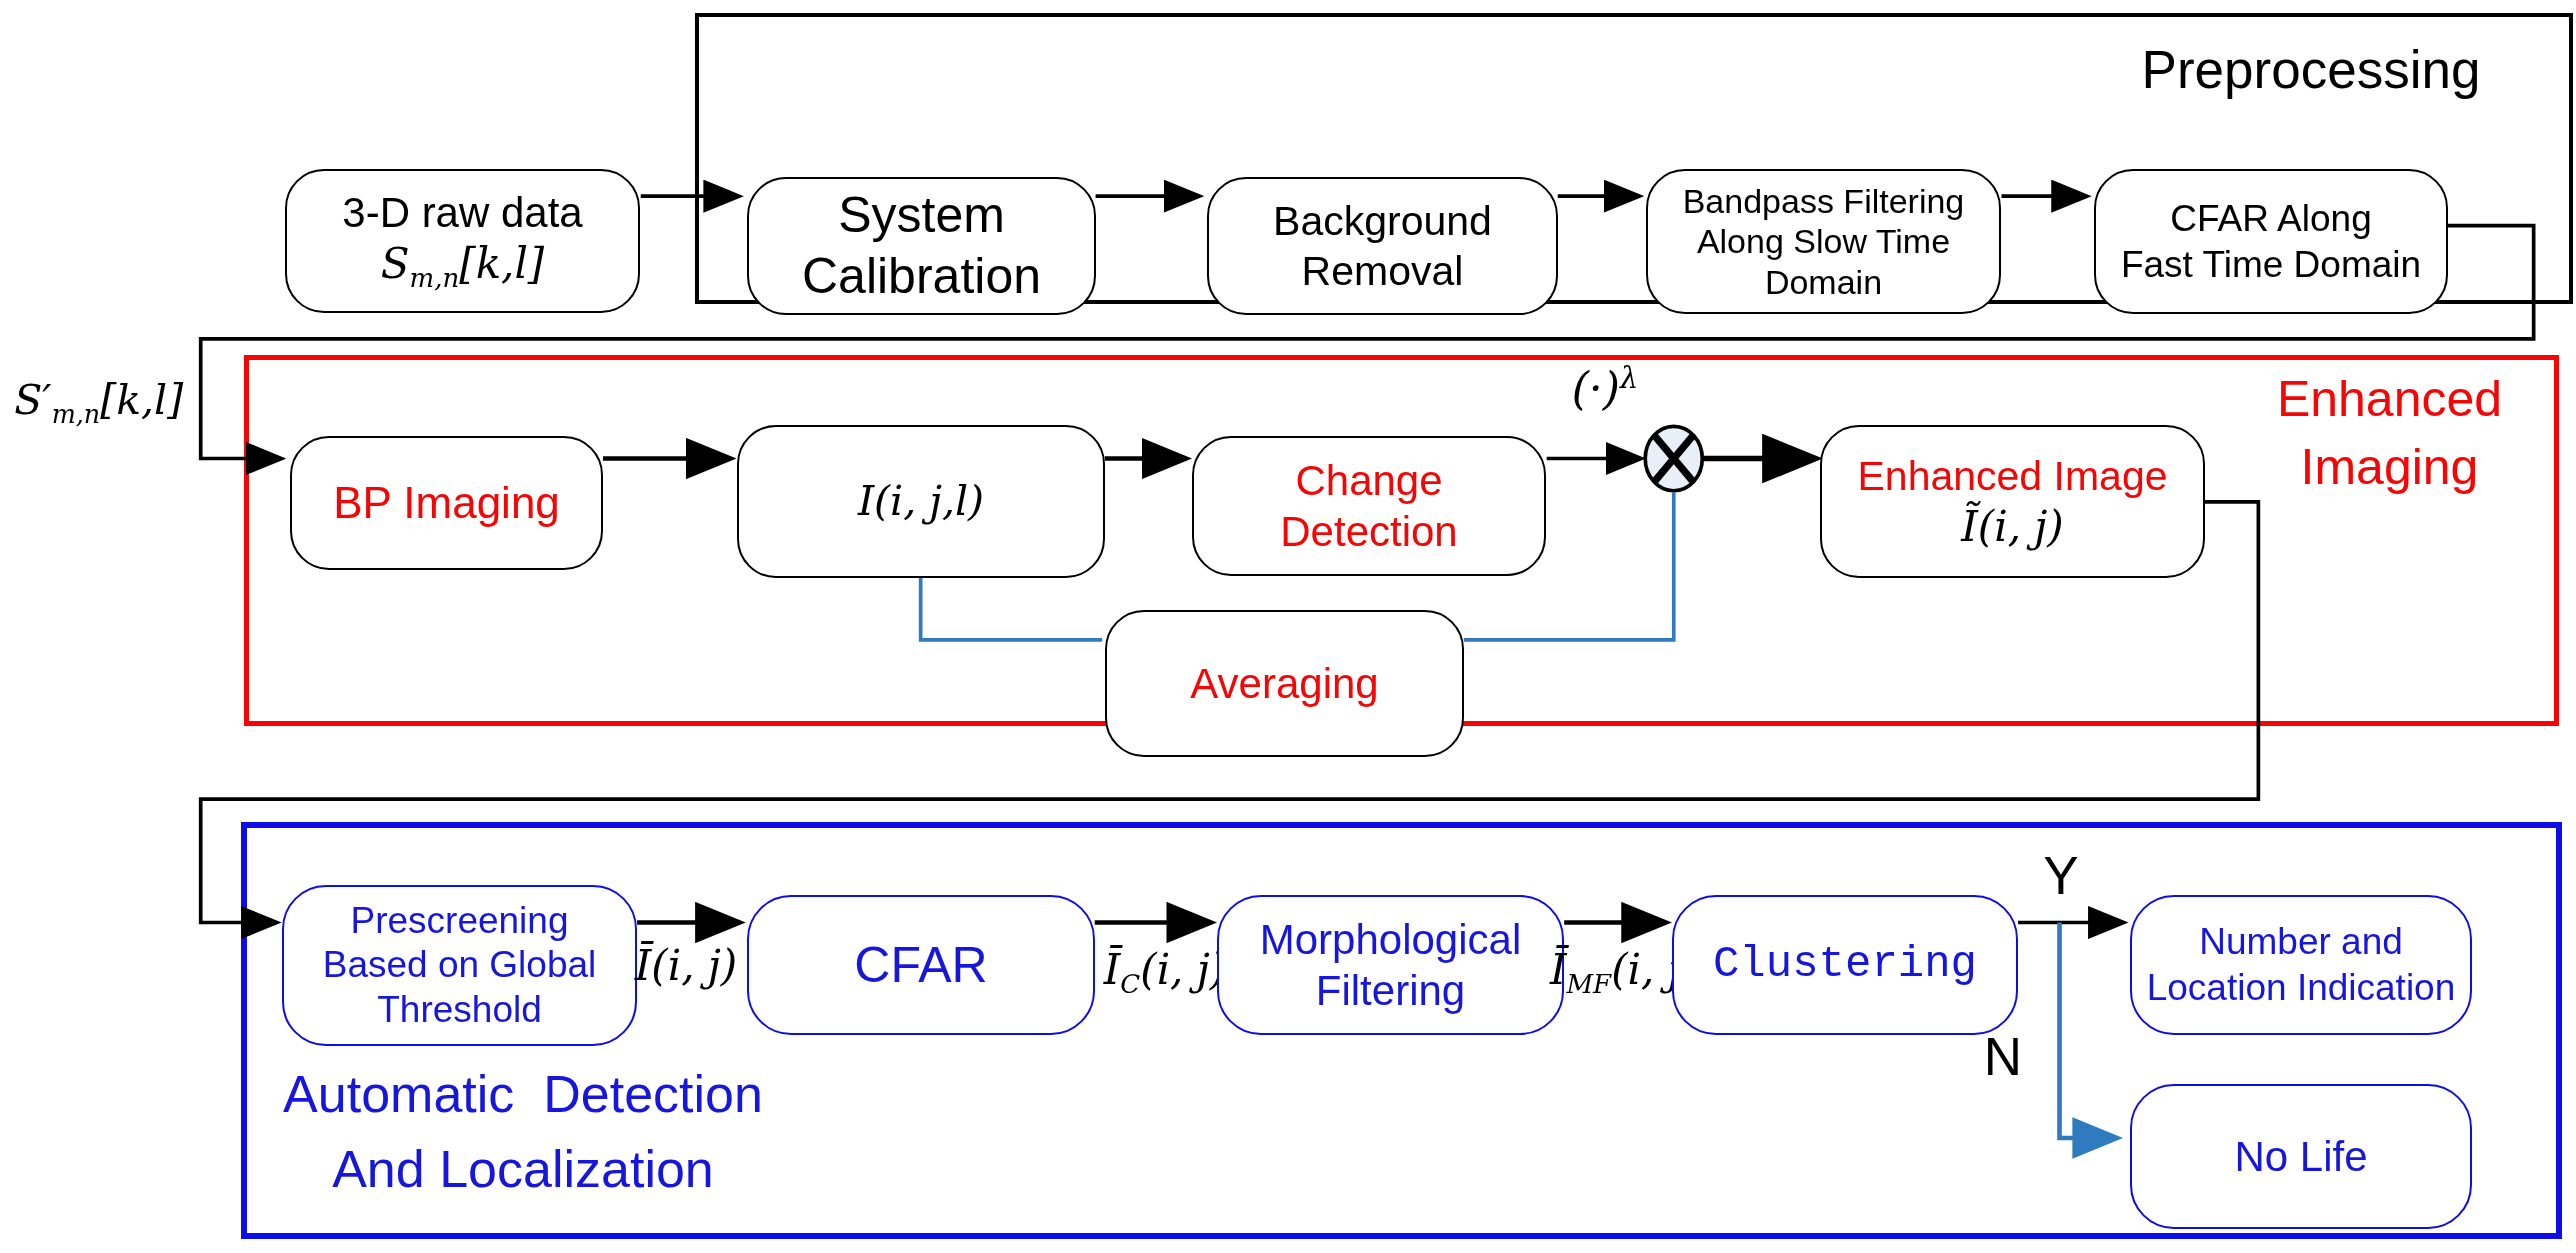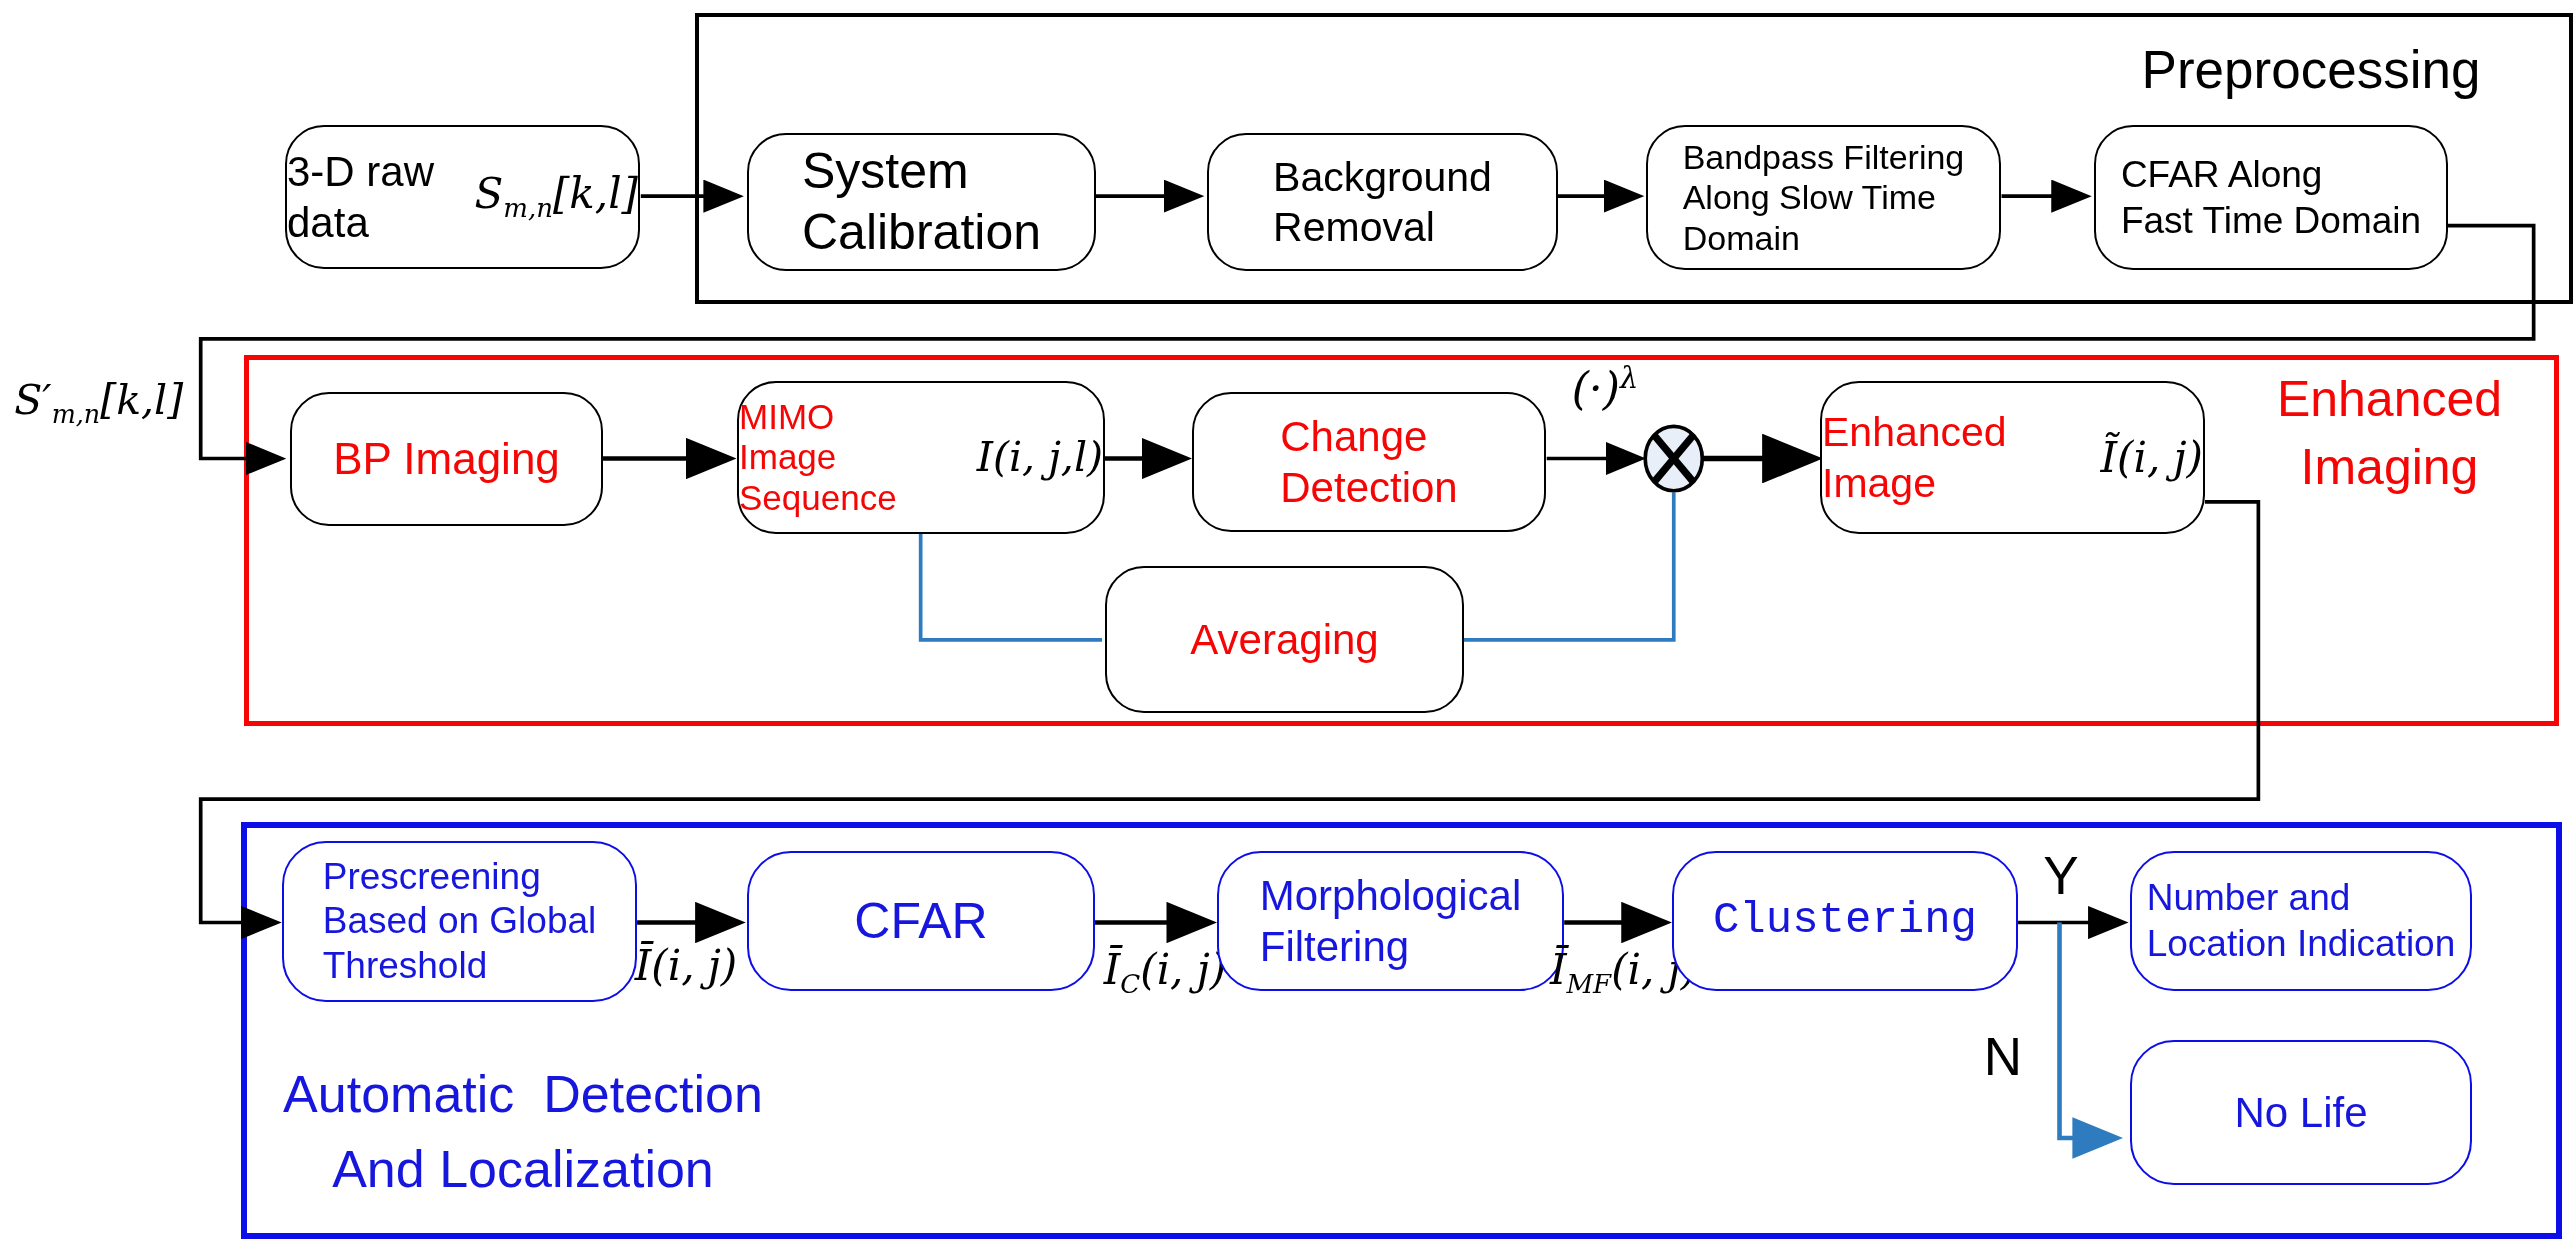--- a/index.html
+++ b/index.html
@@ -13,25 +13,26 @@
   #wires{position:absolute;left:0;top:0;z-index:1;}
   .group-rect{position:absolute;z-index:0;background:transparent;}
   .rect-preproc{border:4.6px solid #000000;}
   .rect-enhanced{border:5.5px solid #f60505;}
   .rect-detect{border:6.4px solid #0d0de8;}
   .node{
     position:absolute;z-index:2;
     background:#ffffff;
     border:2.8px solid #000000;
     border-radius:39px;
-    display:flex;flex-direction:row;
+    display:flex;flex-direction:column;
     align-items:center;justify-content:center;
-    line-height:1.22;
+    text-align:center;line-height:1.22;
     box-sizing:border-box;
     white-space:pre-line;
+    margin-top:44px;
   }
   .node.blue{border-color:#0d0de8;border-radius:44px;}
   .t-black{color:#000000;}
   .t-red{color:#f60505;}
   .t-blue{color:#1616dd;}
   .math{
     font-family:"DejaVu Serif", serif;
     font-style:italic;color:#000000;
     white-space:nowrap;
   }
@@ -117,22 +118,20 @@
 
   <div class="lbl t-black" style="left:2099px;top:39px;width:424px;font-size:53px;text-align:center;">Preprocessing</div>
 
   <div class="lbl math" style="left:3.7px;top:376px;width:190px;font-size:41px;">S′<sub>m,n</sub>[k,l]</div>
 
   <div class="node" style="left:290px;top:392px;width:313px;height:134px;font-size:44px;">
     <div class="t-red">BP Imaging</div>
   </div>
 
   <div class="node" style="left:737px;top:381px;width:368px;height:153px;font-size:35px;line-height:1.15;">
-    <div class="t-red">MIMO
-Image Sequence</div>
     <div class="math" style="font-size:41px;">I(i, j,l)</div>
   </div>
 
   <div class="node" style="left:1192px;top:392px;width:354px;height:140px;font-size:42px;">
     <div class="t-red">Change
 Detection</div>
   </div>
 
   <div class="lbl math" style="left:1536px;top:361px;width:138px;font-size:44px;">(·)<sup>λ</sup></div>
 

